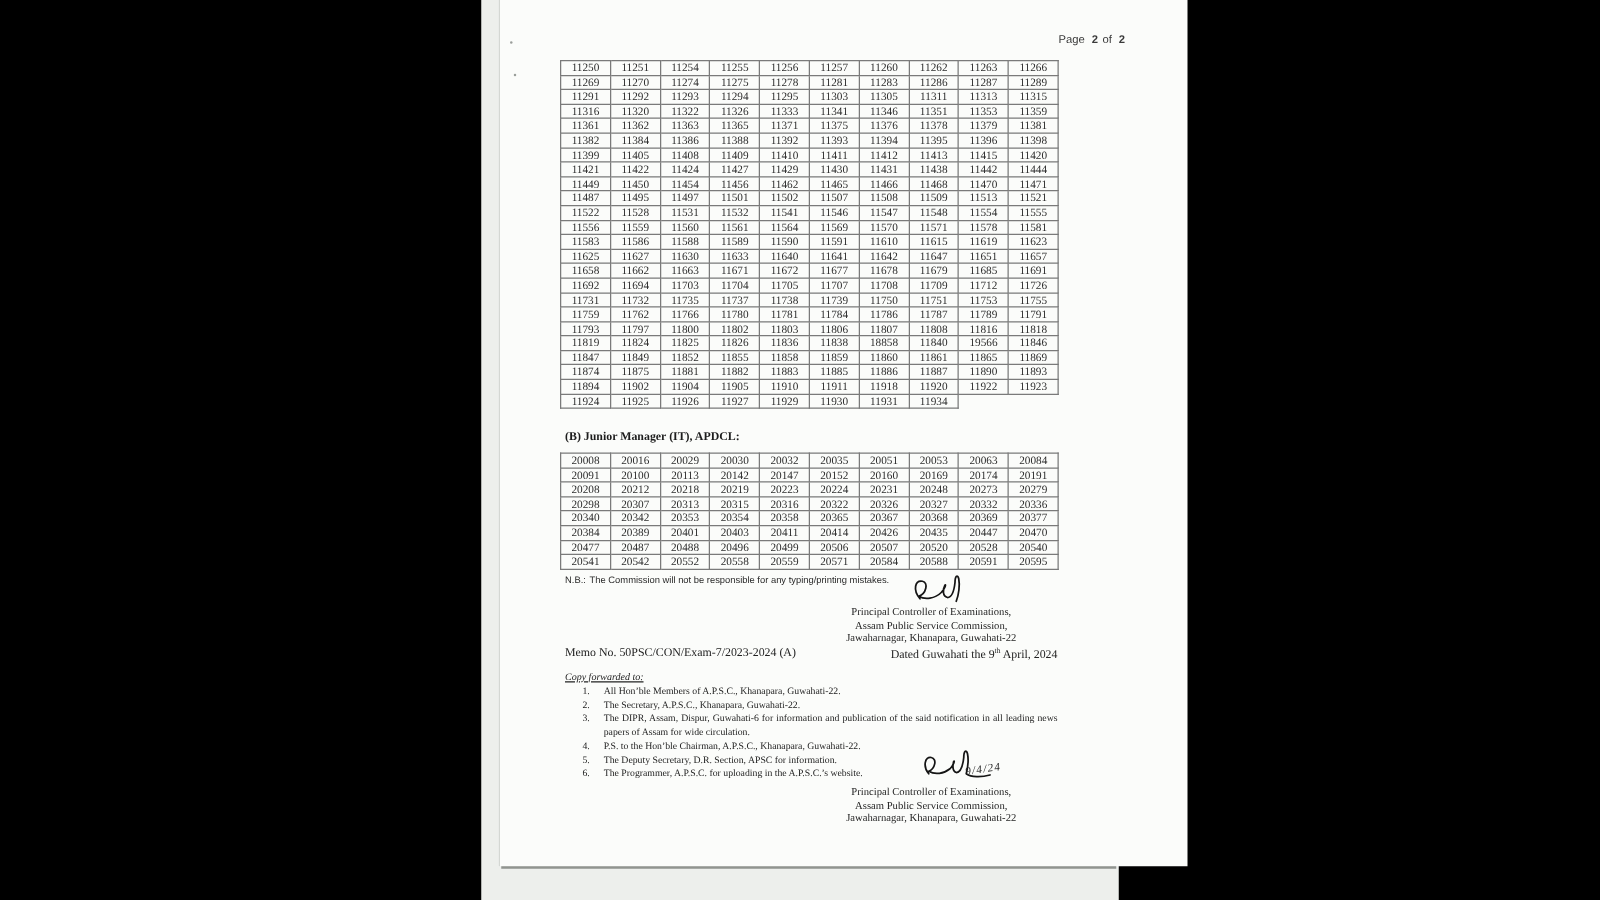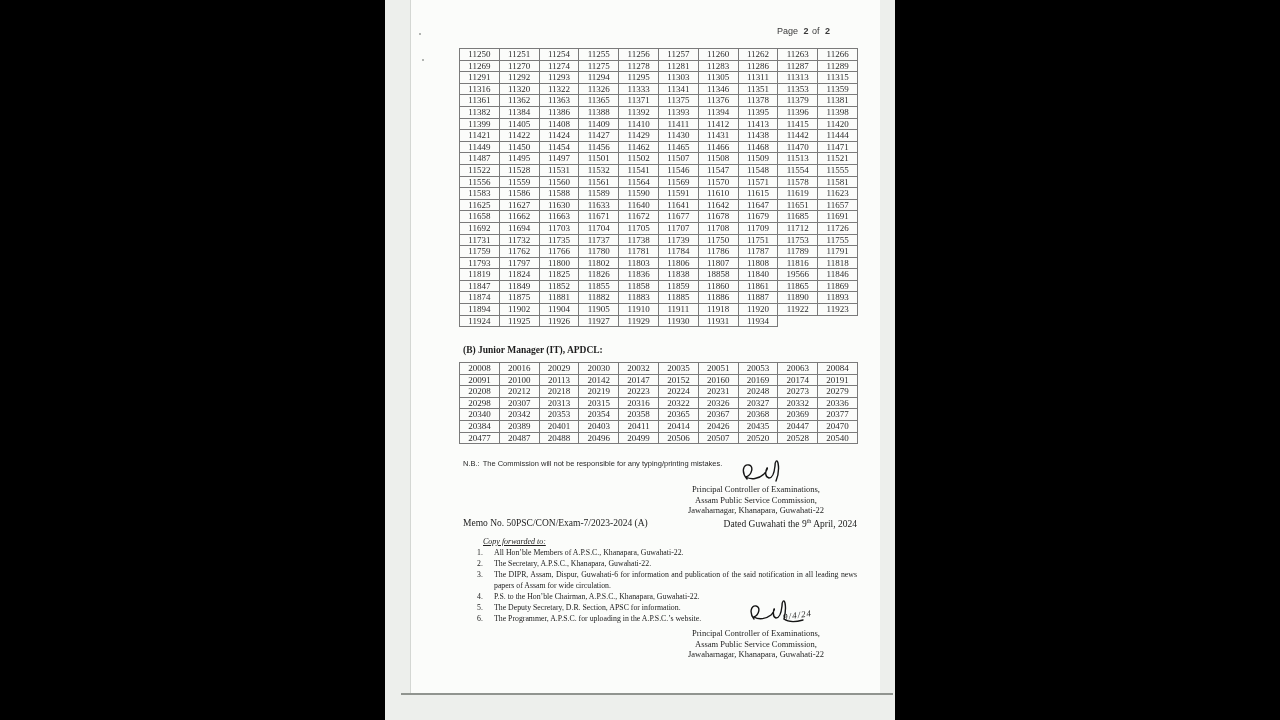--- a/index.html
+++ b/index.html
@@ -1,21 +1,21 @@
 <!DOCTYPE html>
 <html><head>
 <meta charset="utf-8">
 <style>
   html,body{margin:0;padding:0;}
   body{
     width:1280px;height:720px;background:#000;position:relative;overflow:hidden;
     font-family:"Liberation Serif", serif;
   }
   .scan{position:absolute;left:385px;top:0;width:510px;height:720px;background:#edefec;}
-  .page{position:absolute;left:410px;top:0;width:470px;height:693px;background:#fbfcfa;
+  .page{position:absolute;left:399px;top:0;width:551px;height:693px;background:#fbfcfa;
         border-left:1px solid #d4d7d3;box-sizing:border-box;}
   .page-bottom-shadow{position:absolute;left:401px;top:693px;width:492px;height:2px;background:#90948f;}
   .speck{position:absolute;width:2px;height:2px;background:#9a9e9a;border-radius:50%;}
 
   .page-header{position:absolute;top:26px;right:49px;font-family:"Liberation Sans",sans-serif;
                font-size:9px;color:#3a3a3a;white-space:nowrap;}
   .page-header .b{font-weight:bold;margin:0 1px;}
   .page-header .w{margin-right:2px;}
 
   table.roll{position:absolute;left:48px;border-collapse:collapse;table-layout:fixed;width:399px;}
@@ -39,21 +39,21 @@
   .sign-block{position:absolute;left:270px;width:150px;text-align:center;
               font-size:8.5px;line-height:10.5px;color:#242424;}
   #signBlock1{top:484px;}
   #signBlock2{top:628px;}
 
   .memo-row{position:absolute;left:52px;top:518px;width:394px;display:flex;
             justify-content:space-between;font-size:9.5px;color:#222;white-space:nowrap;}
   .memo-row sup{font-size:6px;}
 
   .cf-head{position:absolute;left:52px;top:537px;font-size:8px;font-style:italic;
-           text-decoration:underline;color:#222;margin-left:20px;}
+           text-decoration:underline;color:#222;}
   .cf-list{position:absolute;left:66px;top:547px;width:380px;font-size:7.8px;
            line-height:11px;color:#222;}
   .cf-item{display:flex;}
   .cf-num{width:17px;flex:none;}
   .cf-text{flex:1;text-align:justify;}
 
   svg.sig path{fill:none;stroke:#151515;stroke-width:1.4;stroke-linecap:round;stroke-linejoin:round;}
 </style>
 </head>
 <body>
@@ -443,20 +443,32 @@
           <td>20477</td>
           <td>20487</td>
           <td>20488</td>
           <td>20496</td>
           <td>20499</td>
           <td>20506</td>
           <td>20507</td>
           <td>20520</td>
           <td>20528</td>
           <td>20540</td>
+        </tr>
+        <tr>
+          <td>20541</td>
+          <td>20542</td>
+          <td>20552</td>
+          <td>20558</td>
+          <td>20559</td>
+          <td>20571</td>
+          <td>20584</td>
+          <td>20588</td>
+          <td>20591</td>
+          <td>20595</td>
         </tr>
       </tbody>
     </table>
 
   <div class="nb">
     <span class="nb-label">N.B.:</span><span>The Commission will not be responsible for any typing/printing mistakes.</span>
   </div>
 
   <svg class="sig sig1" width="48" height="30" viewBox="0 0 48 30">
     <path d="M8 22 C2 15 4 7 10 8 C15 9 13 18 7 20 C12 23 20 22 25 17 C28 14 29 10 28 11 C26 15 26 20 30 21 C33 21 35 18 36 9 C36 4 38 2 39 6 C40 11 39 19 37 24"></path>

